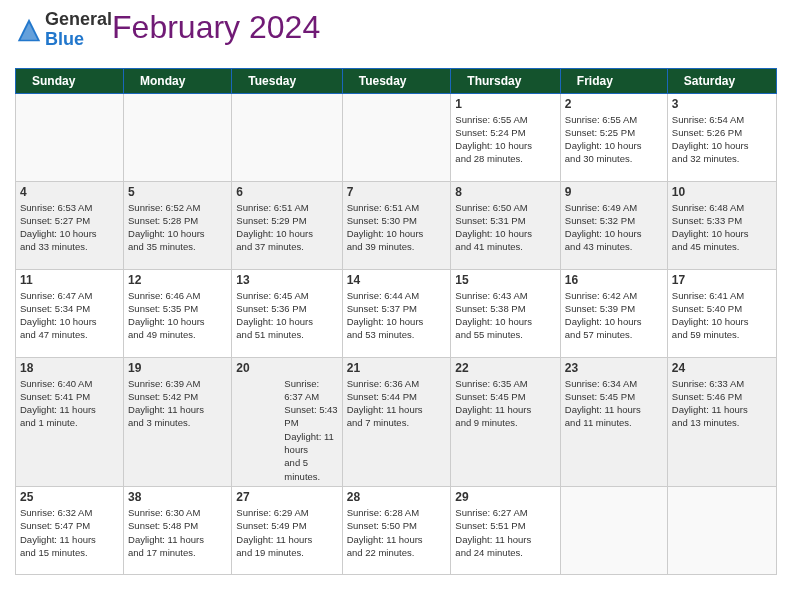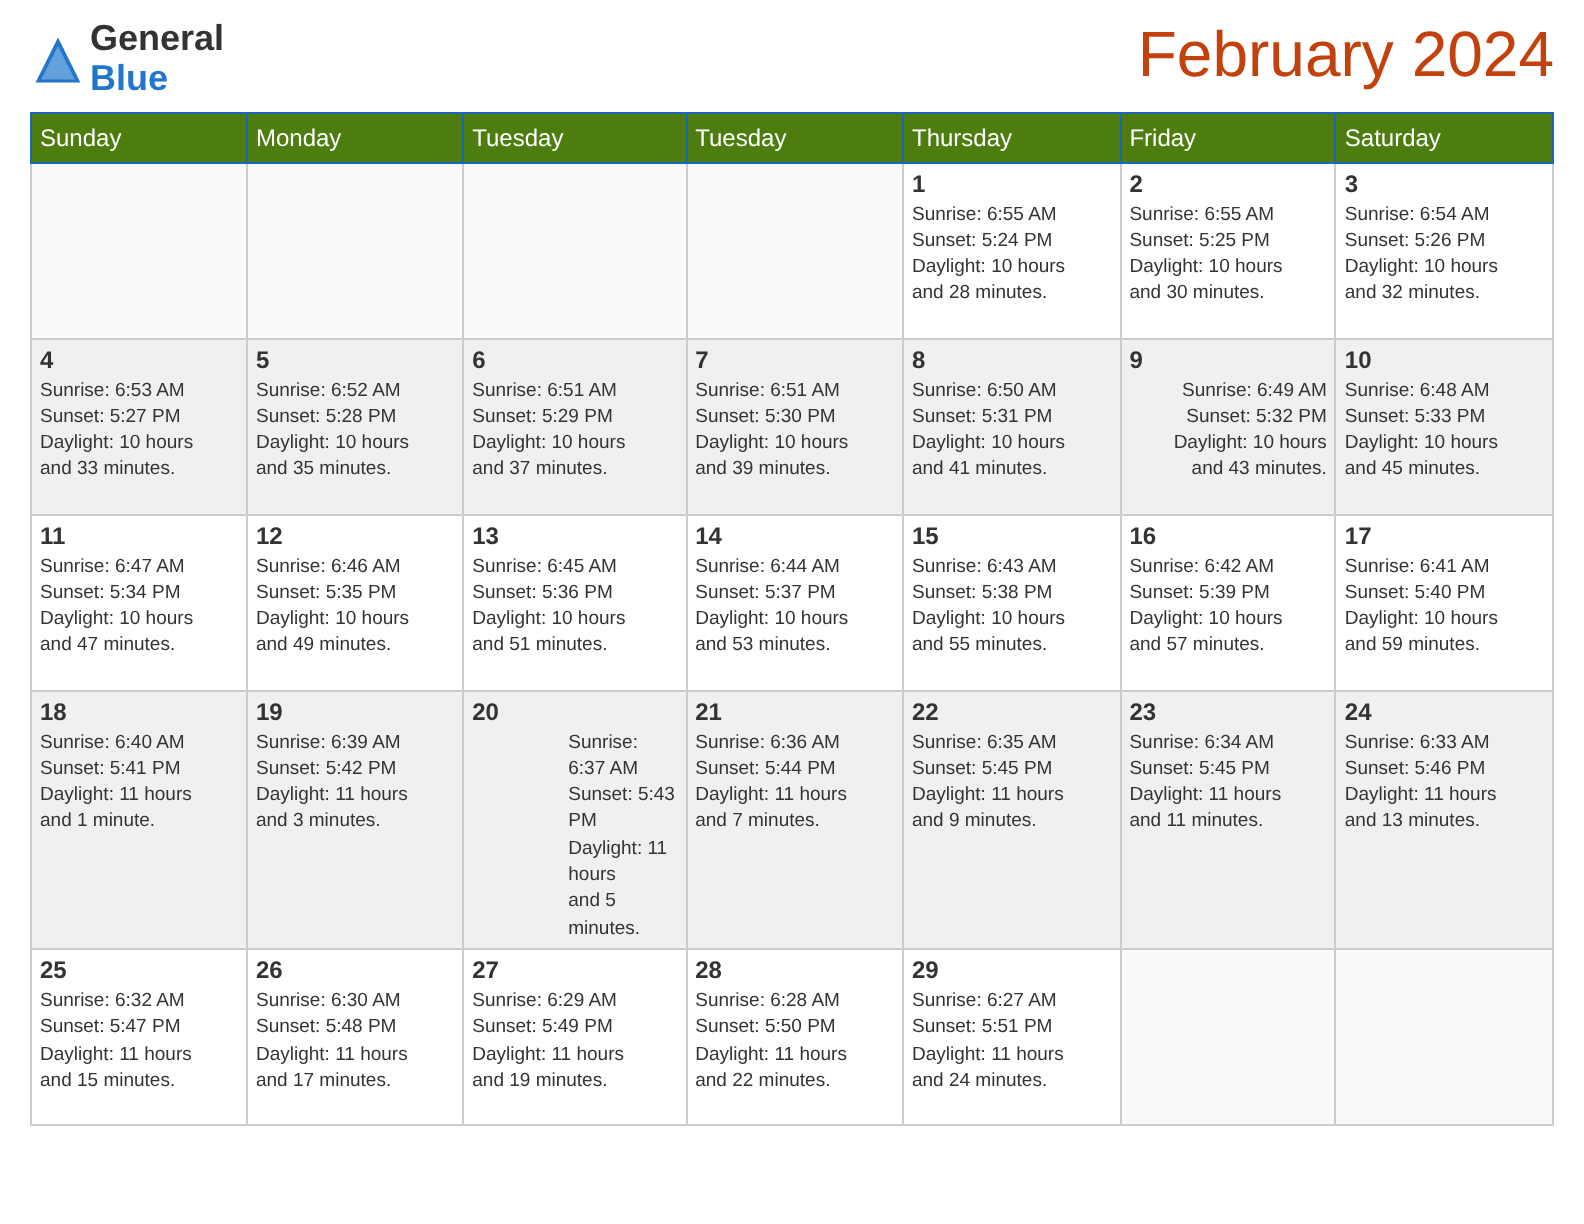--- a/index.html
+++ b/index.html
@@ -11,23 +11,22 @@
       overflow: hidden;
     }
     .page {
       width: 792px;
       min-height: 612px;
       padding: 10px 15px 10px 15px;
       background: #fff;
     }
     .header {
       display: flex;
-      justify-content: space-between;
       align-items: flex-start;
-      margin-bottom: 6px;
+      margin-bottom: 18px;
     }
     .logo {
       display: flex;
       align-items: center;
       gap: 0px;
     }
     .logo-text {
       display: flex;
       flex-direction: column;
       line-height: 1.1;
@@ -46,38 +45,38 @@
       width: 28px;
       height: 28px;
       margin-right: 2px;
     }
     .title-block {
       text-align: right;
     }
     .month-year {
       font-size: 32px;
       font-weight: normal;
-      color: #c2410c;
+      color: #701a75;
       line-height: 1.1;
     }
     .location {
       font-size: 14px;
       color: #555;
     }
     .calendar {
       width: 100%;
       border-collapse: collapse;
       border: 1px solid #ccc;
     }
     .calendar th {
-      background-color: #4d7c0f;
+      background-color: #14532d;
       color: #fff;
       font-size: 12px;
-      font-weight: normal;
-      padding: 5px 4px;
+      font-weight: bold;
+      padding: 5px 16px;
       text-align: left;
       border: 1px solid #1a66bb;
     }
     .calendar td {
       border: 1px solid #ccc;
       vertical-align: top;
       padding: 3px 4px;
       width: 113px;
       height: 88px;
       font-size: 10px;
@@ -194,21 +193,21 @@
           </td>
           <td>
             <span class="day-number">8</span>
             <div class="day-info" style="white-space: pre-line;">Sunrise: 6:50 AM
 Sunset: 5:31 PM
 Daylight: 10 hours
 and 41 minutes.</div>
           </td>
           <td>
             <span class="day-number">9</span>
-            <div class="day-info" style="white-space: pre-line; text-align: right;">Sunrise: 6:49 AM
+            <div class="day-info" style="white-space: pre-line;">Sunrise: 6:49 AM
 Sunset: 5:32 PM
 Daylight: 10 hours
 and 43 minutes.</div>
           </td>
           <td>
             <span class="day-number">10</span>
             <div class="day-info" style="white-space: pre-line;">Sunrise: 6:48 AM
 Sunset: 5:33 PM
 Daylight: 10 hours
 and 45 minutes.</div>
@@ -318,21 +317,21 @@
         </tr>
         <tr>
           <td>
             <span class="day-number">25</span>
             <div class="day-info" style="white-space: pre-line;">Sunrise: 6:32 AM
 Sunset: 5:47 PM
 Daylight: 11 hours
 and 15 minutes.</div>
           </td>
           <td>
-            <span class="day-number">26</span>
+            <span class="day-number">38</span>
             <div class="day-info" style="white-space: pre-line;">Sunrise: 6:30 AM
 Sunset: 5:48 PM
 Daylight: 11 hours
 and 17 minutes.</div>
           </td>
           <td>
             <span class="day-number">27</span>
             <div class="day-info" style="white-space: pre-line;">Sunrise: 6:29 AM
 Sunset: 5:49 PM
 Daylight: 11 hours

